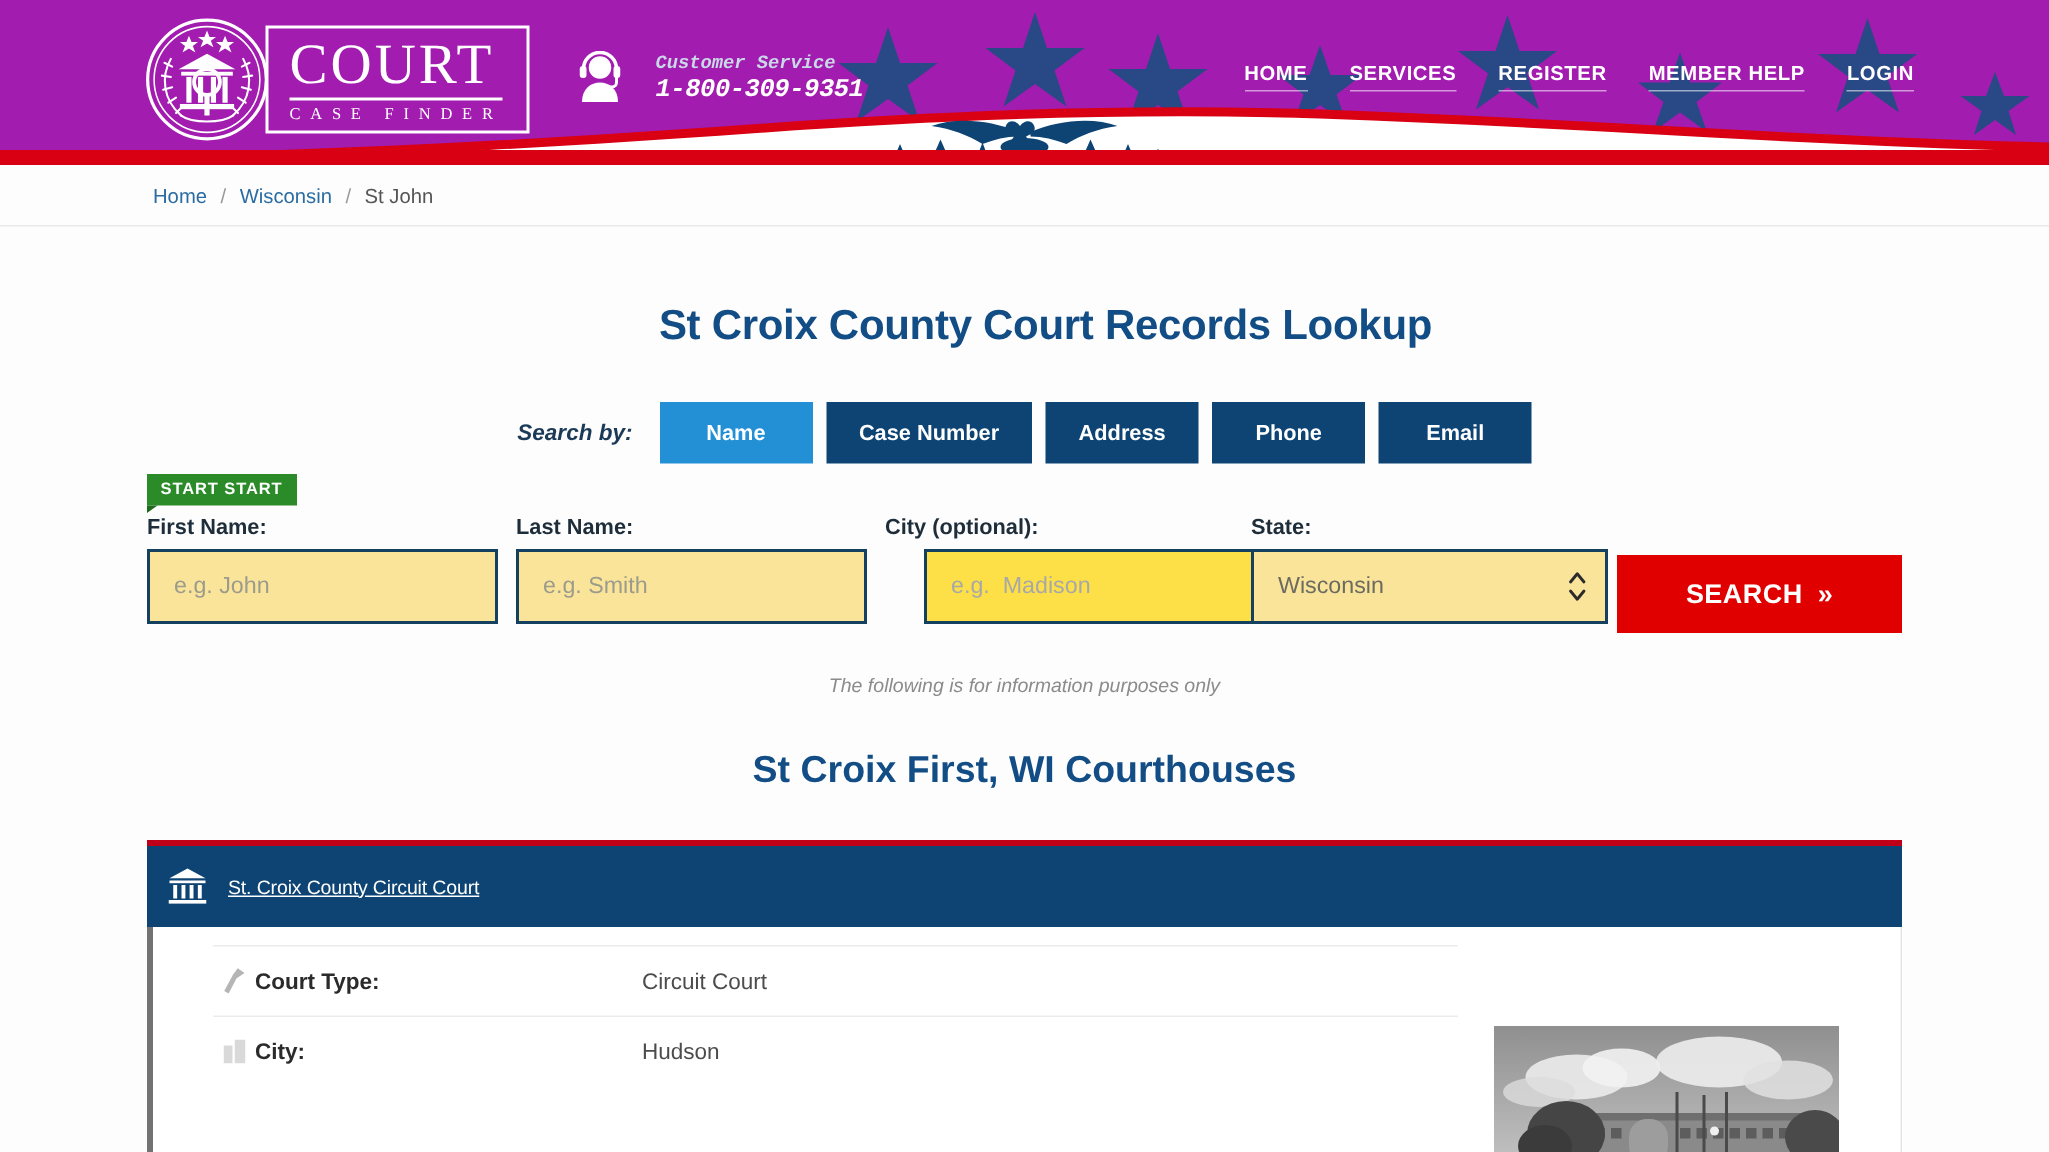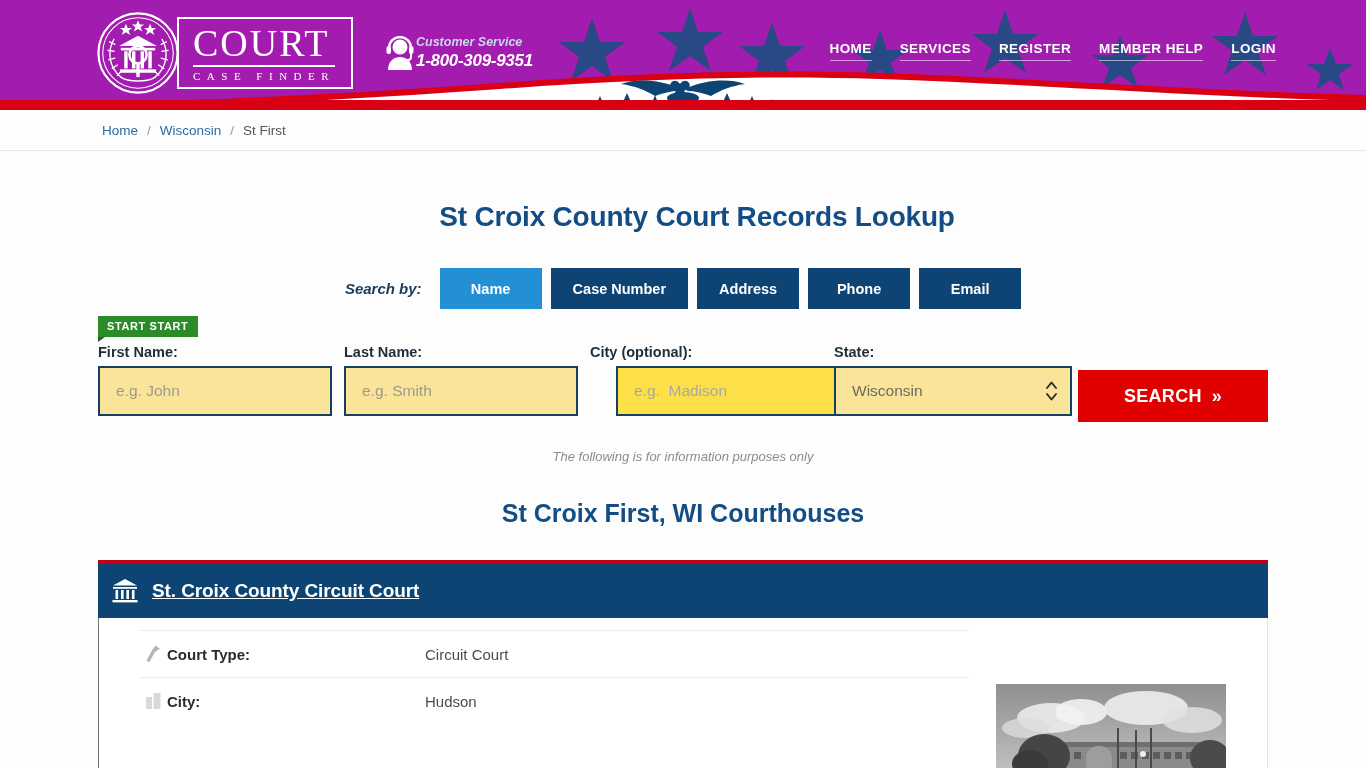--- a/index.html
+++ b/index.html
@@ -43,21 +43,21 @@
     padding-bottom: 3px;
   }
   .logo-sub {
     font-family: "Liberation Serif", serif;
     font-size: 11px; letter-spacing: 6.5px; color: #fff;
     text-align: center; padding-top: 4px; line-height: 1;
   }
 
   .cs-block {
     position: absolute; left: 385px; top: 34px;
-    display: flex; align-items: center; gap: 1px; z-index: 3;
+    display: flex; align-items: flex-start; gap: 22px; z-index: 3; font-family: Liberation Mono, monospace;
   }
   .cs-icon { width: 30px; height: 34px; flex: none; }
   .cs-label {
     font-size: 12.5px; color: #c9d9e8; font-style: italic;
     font-weight: bold; line-height: 1.3;
   }
   .cs-phone {
     font-size: 17px; color: #ffffff; font-style: italic;
     font-weight: bold; letter-spacing: -0.3px; line-height: 1.25;
   }
@@ -169,26 +169,26 @@
     position: absolute; left: 98px; top: 560px;
     width: 1170px;
     background: #ffffff;
     border-top: 4px solid #c00018;
   }
   .court-card-head {
     height: 54px; background: #0d4474;
     display: flex; align-items: center; padding-left: 14px; gap: 14px;
   }
   .court-head-link {
-    color: #ffffff; font-size: 19px; font-weight: bold;
+    color: #ffffff; font-size: 13px; font-weight: normal;
     text-decoration: underline; cursor: pointer; letter-spacing: -0.1px;
   }
   .court-card-body {
     position: relative; height: 150px;
-    border-left: 1px solid #737373; border-right: 1px solid #e6e6e6;
+    border-left: 4px solid #737373; border-right: 1px solid #e6e6e6;
     padding: 0 24px;
   }
   .detail-table { margin-left: 16px; width: 830px; padding-top: 12px; }
   .detail-row {
     display: flex; align-items: center; height: 47px;
     border-top: 1px solid #ececec;
   }
   .detail-row:first-child { border-top: 1px solid #ececec; }
   .d-icon {
     width: 28px; flex: none; display: flex;
@@ -307,21 +307,21 @@
   </nav>
 </div>
 <div class="red-stripe"></div>
 
 <div class="breadcrumb-bar">
   <div class="breadcrumb">
     <a class="crumb-link">Home</a>
     <span class="crumb-sep">/</span>
     <a class="crumb-link">Wisconsin</a>
     <span class="crumb-sep">/</span>
-    <span class="crumb-current">St First</span>
+    <span class="crumb-current">St John</span>
   </div>
 </div>
 
 <h1 class="page-title">St Croix County Court Records Lookup</h1>
 
 <div class="searchby-row">
   <span class="searchby-label">Search by:</span>
   <button class="tab-btn active">Name</button>
   <button class="tab-btn">Case Number</button>
   <button class="tab-btn">Address</button>

